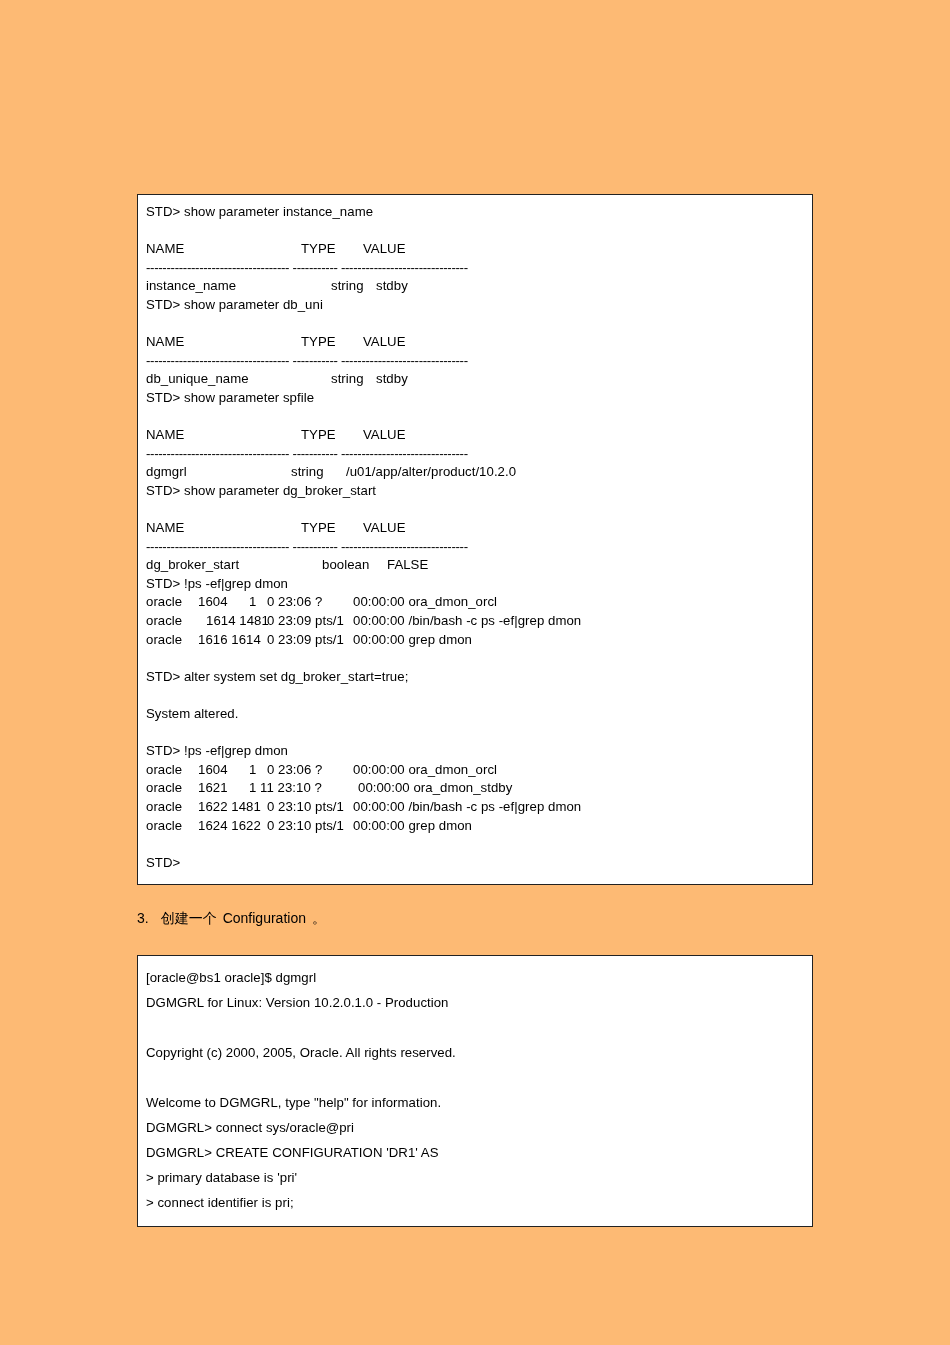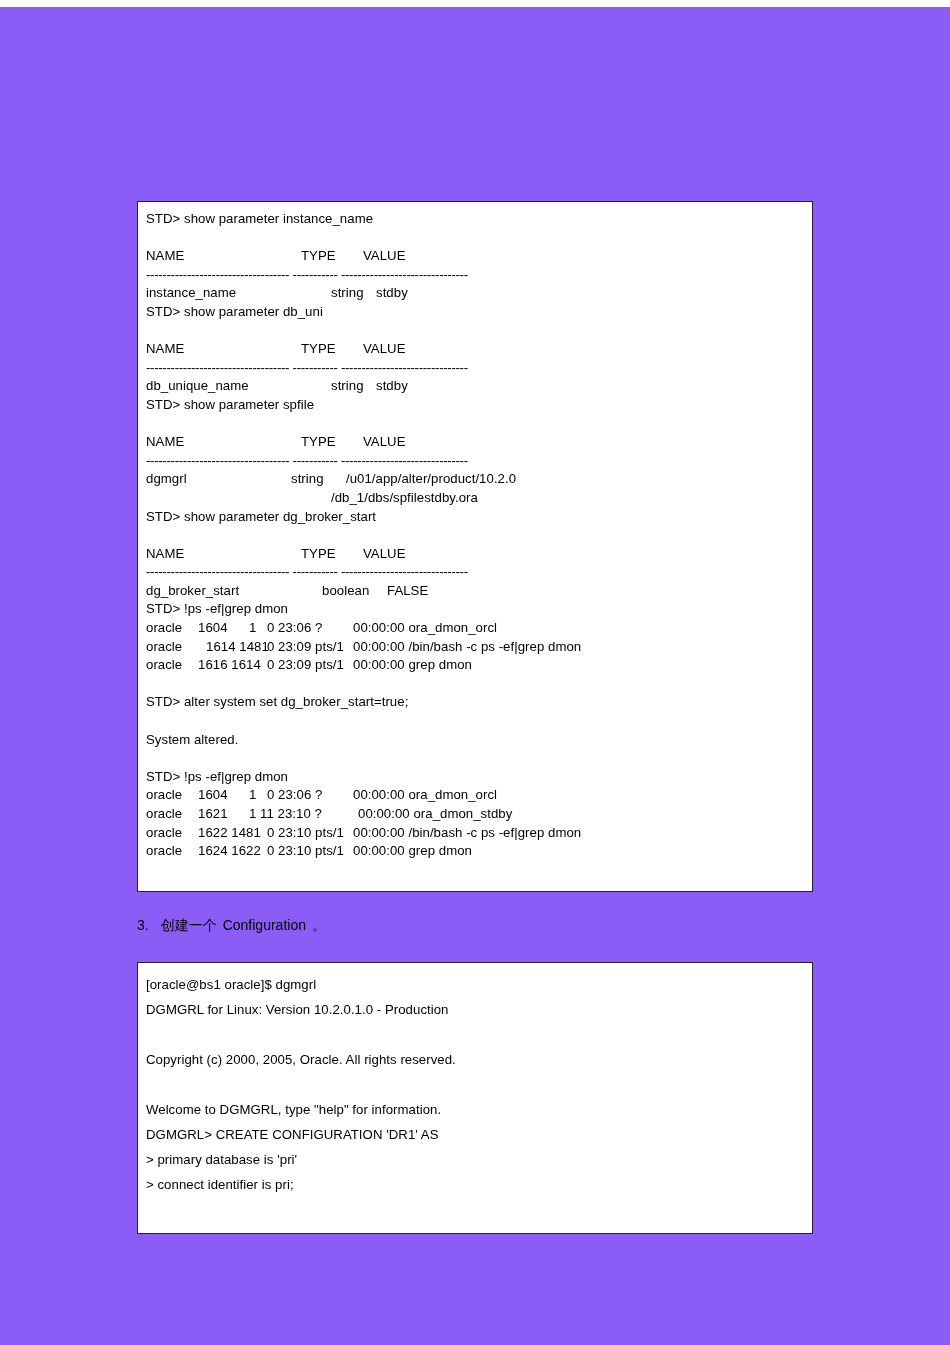--- a/index.html
+++ b/index.html
@@ -14,22 +14,21 @@
     position: relative;
     font-family: "Liberation Sans", sans-serif;
     color: #000000;
     overflow: hidden;
   }
 
   
   .page {
     position: absolute;
     inset: 0;
-    background: #8b5cf6;
-    margin-top: 7px;
+    background: #fdba74;
   }
 
   
   .console-box {
     position: absolute;
     box-sizing: border-box;
     border: 1px solid #222222;
     background: #ffffff;
   }
   #console-box-1 {
@@ -109,50 +108,51 @@
       <div class="line">STD&gt; show parameter db_uni</div>
       <div class="line blank"> </div>
       <div class="line"><span class="seg" style="left: 0px;">NAME</span><span class="seg" style="left: 155px;">TYPE</span><span class="seg" style="left: 217px;">VALUE</span></div>
       <div class="line"><span class="rule" style="left: 0px;">----------------------------------- ----------- -------------------------------</span></div>
       <div class="line"><span class="seg" style="left: 0px;">db_unique_name</span><span class="seg" style="left: 185px;">string</span><span class="seg" style="left: 230px;">stdby</span></div>
       <div class="line">STD&gt; show parameter spfile</div>
       <div class="line blank"> </div>
       <div class="line"><span class="seg" style="left: 0px;">NAME</span><span class="seg" style="left: 155px;">TYPE</span><span class="seg" style="left: 217px;">VALUE</span></div>
       <div class="line"><span class="rule" style="left: 0px;">----------------------------------- ----------- -------------------------------</span></div>
       <div class="line"><span class="seg" style="left: 0px;">dgmgrl</span><span class="seg" style="left: 145px;">string</span><span class="seg" style="left: 200px;">/u01/app/alter/product/10.2.0</span></div>
-      <div class="line"><span class="seg" style="left: 185px;">/db_1/dbs/spfilestdby.ora</span></div>
       <div class="line">STD&gt; show parameter dg_broker_start</div>
       <div class="line blank"> </div>
       <div class="line"><span class="seg" style="left: 0px;">NAME</span><span class="seg" style="left: 155px;">TYPE</span><span class="seg" style="left: 217px;">VALUE</span></div>
       <div class="line"><span class="rule" style="left: 0px;">----------------------------------- ----------- -------------------------------</span></div>
       <div class="line"><span class="seg" style="left: 0px;">dg_broker_start</span><span class="seg" style="left: 176px;">boolean</span><span class="seg" style="left: 241px;">FALSE</span></div>
       <div class="line">STD&gt; !ps -ef|grep dmon</div>
       <div class="line"><span class="seg" style="left: 0px;">oracle</span><span class="seg" style="left: 52px;">1604</span><span class="seg" style="left: 103px;">1</span><span class="seg" style="left: 121px;">0 23:06 ?</span><span class="seg" style="left: 207px;">00:00:00 ora_dmon_orcl</span></div>
       <div class="line"><span class="seg" style="left: 0px;">oracle</span><span class="seg" style="left: 60px;">1614 1481</span><span class="seg" style="left: 121px;">0 23:09 pts/1</span><span class="seg" style="left: 207px;">00:00:00 /bin/bash -c ps -ef|grep dmon</span></div>
       <div class="line"><span class="seg" style="left: 0px;">oracle</span><span class="seg" style="left: 52px;">1616 1614</span><span class="seg" style="left: 121px;">0 23:09 pts/1</span><span class="seg" style="left: 207px;">00:00:00 grep dmon</span></div>
       <div class="line blank"> </div>
       <div class="line">STD&gt; alter system set dg_broker_start=true;</div>
       <div class="line blank"> </div>
       <div class="line">System altered.</div>
       <div class="line blank"> </div>
       <div class="line">STD&gt; !ps -ef|grep dmon</div>
       <div class="line"><span class="seg" style="left: 0px;">oracle</span><span class="seg" style="left: 52px;">1604</span><span class="seg" style="left: 103px;">1</span><span class="seg" style="left: 121px;">0 23:06 ?</span><span class="seg" style="left: 207px;">00:00:00 ora_dmon_orcl</span></div>
       <div class="line"><span class="seg" style="left: 0px;">oracle</span><span class="seg" style="left: 52px;">1621</span><span class="seg" style="left: 103px;">1 11 23:10 ?</span><span class="seg" style="left: 212px;">00:00:00 ora_dmon_stdby</span></div>
       <div class="line"><span class="seg" style="left: 0px;">oracle</span><span class="seg" style="left: 52px;">1622 1481</span><span class="seg" style="left: 121px;">0 23:10 pts/1</span><span class="seg" style="left: 207px;">00:00:00 /bin/bash -c ps -ef|grep dmon</span></div>
       <div class="line"><span class="seg" style="left: 0px;">oracle</span><span class="seg" style="left: 52px;">1624 1622</span><span class="seg" style="left: 121px;">0 23:10 pts/1</span><span class="seg" style="left: 207px;">00:00:00 grep dmon</span></div>
       <div class="line blank"> </div>
+      <div class="line">STD&gt;</div>
     </div>
 
   <div id="section-heading"><span class="num">3.</span><span class="cjk">创建一个</span><span class="latin">Configuration</span><span class="cjk">。</span></div>
 
   <div class="console-box" id="console-box-2">
       <div class="line">[oracle@bs1 oracle]$ dgmgrl</div>
       <div class="line">DGMGRL for Linux: Version 10.2.0.1.0 - Production</div>
       <div class="line blank"> </div>
       <div class="line">Copyright (c) 2000, 2005, Oracle. All rights reserved.</div>
       <div class="line blank"> </div>
       <div class="line">Welcome to DGMGRL, type "help" for information.</div>
+      <div class="line">DGMGRL&gt; connect sys/oracle@pri</div>
       <div class="line">DGMGRL&gt; CREATE CONFIGURATION 'DR1' AS</div>
       <div class="line">&gt; primary database is 'pri'</div>
       <div class="line">&gt; connect identifier is pri;</div>
     </div>
 
 </div>
 
 </body></html>

